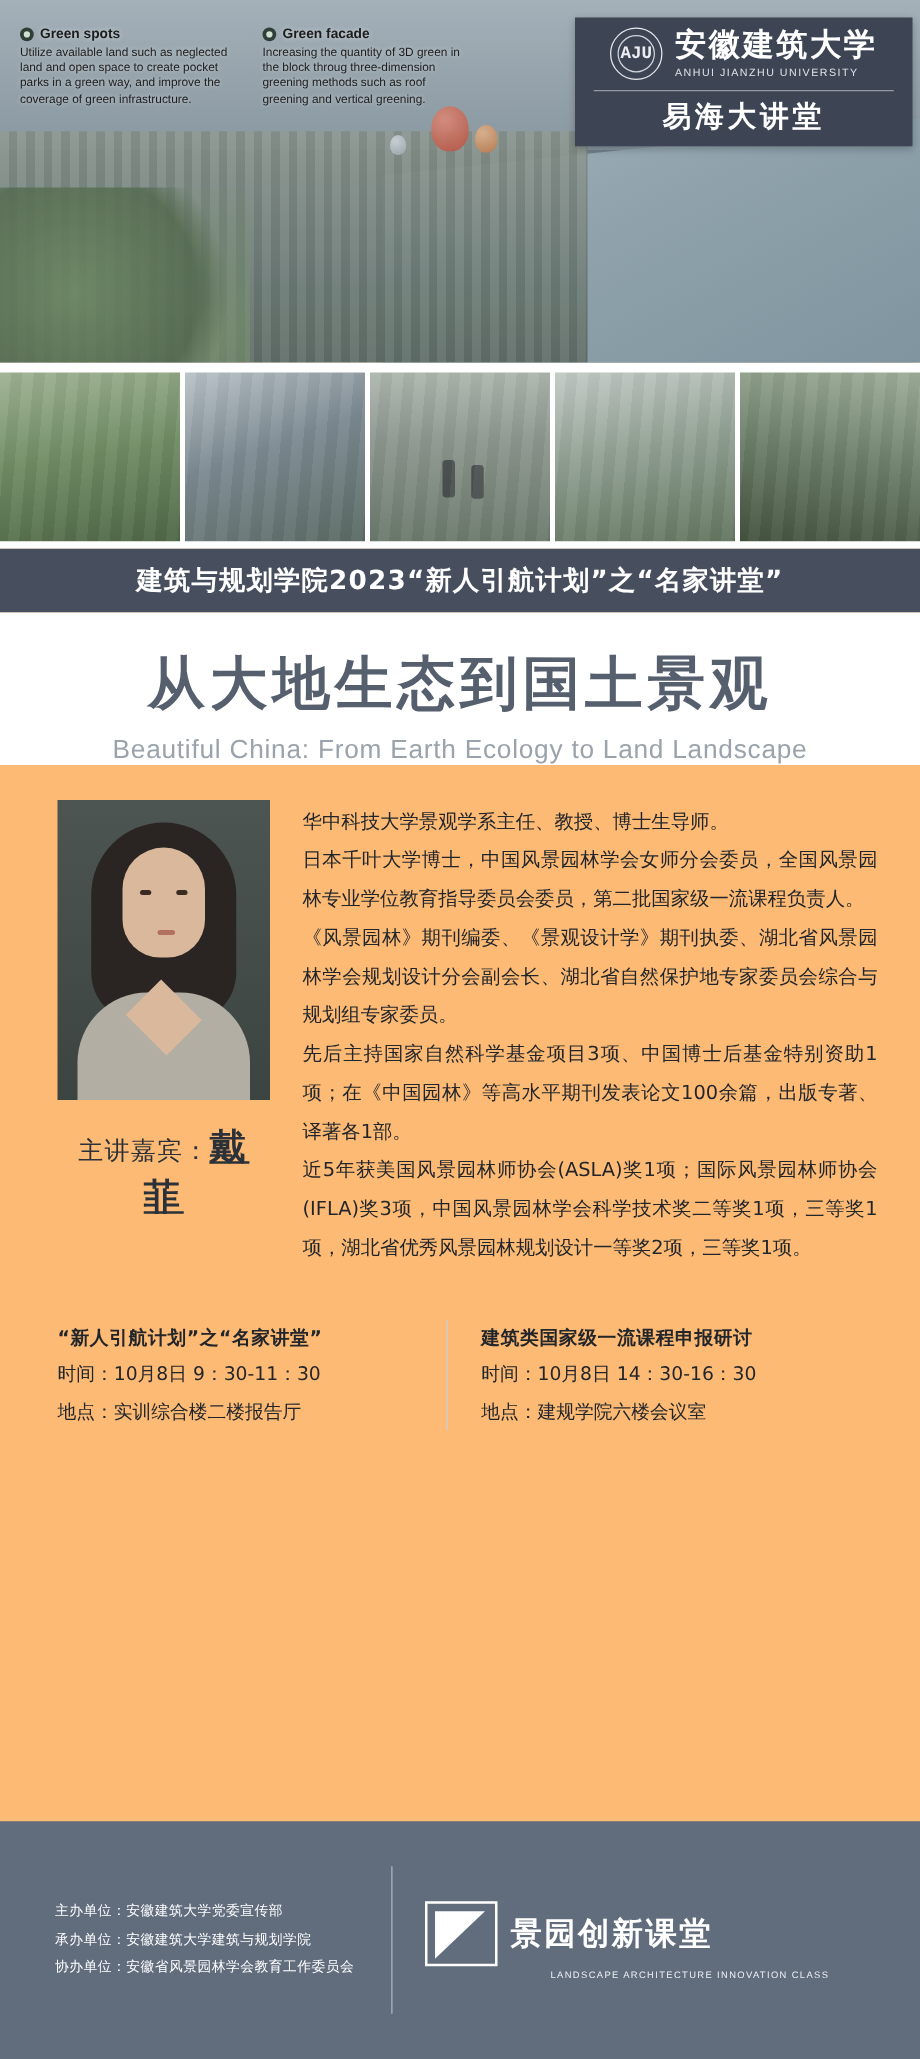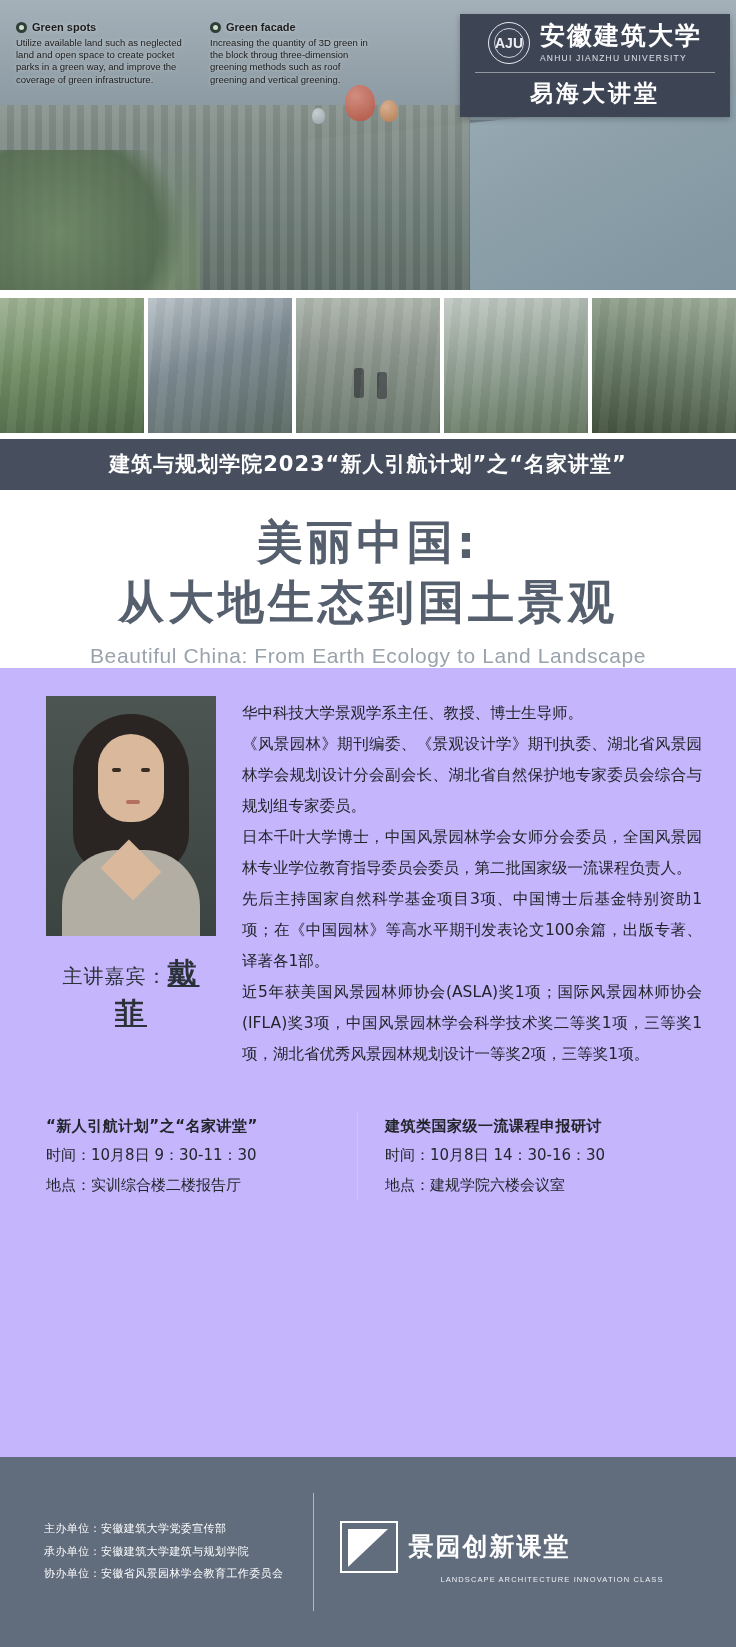--- a/index.html
+++ b/index.html
@@ -10,21 +10,21 @@
     width: 736px;
     height: 1647px;
     font-family: "Liberation Sans", sans-serif;
     overflow: hidden;
     position: relative;
   }
   .poster {
     width: 736px;
     height: 1647px;
     position: relative;
-    background: #c4b5fd;
+    background: #fdba74;
     display: flex;
     flex-direction: column;
   }
 
   
   .hero {
     position: relative;
     width: 100%;
     height: 290px;
     background:
@@ -120,20 +120,21 @@
   .uni-top {
     display: flex; align-items: center; gap: 10px;
     padding: 0 10px 6px;
   }
   .uni-seal {
     width: 42px; height: 42px; border-radius: 50%;
     border: 1.6px solid #e7e9ee;
     display: flex; align-items: center; justify-content: center;
     flex: none;
     position: relative;
+    font-family: Liberation Mono, monospace;
   }
   .uni-seal .seal-in {
     width: 30px; height: 30px; border-radius: 50%;
     border: 1px solid #cfd4de;
     display: flex; align-items: center; justify-content: center;
     font-size: 14px; color: #eceef3; font-weight: bold;
   }
   .uni-names { display: flex; flex-direction: column; }
   .uni-cn {
     font-family: "DejaVu Sans", sans-serif;
@@ -402,21 +403,20 @@
       <div class="fig" style="left:40%;top:52%;width:10px;height:30px;"></div>
       <div class="fig" style="left:56%;top:55%;width:10px;height:27px;"></div>
     </div>
     <div class="thumb t4"></div>
     <div class="thumb t5"></div>
   </div>
 
   <div class="titlebar">建筑与规划学院2023“新人引航计划”之“名家讲堂”</div>
 
   <div class="maintitle">
-    <div class="mt-line mt-1">美丽中国:</div>
     <div class="mt-line mt-2">从大地生态到国土景观</div>
     <div class="mt-en">Beautiful China: From Earth Ecology to Land Landscape</div>
   </div>
 
   <div class="speaker">
     <div class="photo-col">
       <div class="photo">
         <div class="ph-hair"></div>
         <div class="ph-face"></div>
         <div class="ph-eye l"></div>
@@ -425,22 +425,22 @@
         <div class="ph-body"></div>
         <div class="ph-collar"></div>
       </div>
       <div class="speaker-label">
         <span>主讲嘉宾：</span><span class="nm">戴 菲</span>
       </div>
     </div>
 
     <div class="bio">
       <p>华中科技大学景观学系主任、教授、博士生导师。</p>
+      <p>日本千叶大学博士，中国风景园林学会女师分会委员，全国风景园林专业学位教育指导委员会委员，第二批国家级一流课程负责人。</p>
       <p>《风景园林》期刊编委、《景观设计学》期刊执委、湖北省风景园林学会规划设计分会副会长、湖北省自然保护地专家委员会综合与规划组专家委员。</p>
-      <p>日本千叶大学博士，中国风景园林学会女师分会委员，全国风景园林专业学位教育指导委员会委员，第二批国家级一流课程负责人。</p>
       <p>先后主持国家自然科学基金项目3项、中国博士后基金特别资助1项；在《中国园林》等高水平期刊发表论文100余篇，出版专著、译著各1部。</p>
       <p>近5年获美国风景园林师协会(ASLA)奖1项；国际风景园林师协会(IFLA)奖3项，中国风景园林学会科学技术奖二等奖1项，三等奖1项，湖北省优秀风景园林规划设计一等奖2项，三等奖1项。</p>
     </div>
   </div>
 
   <div class="sessions">
     <div class="session left">
       <div class="s-title">“新人引航计划”之“名家讲堂”</div>
       <div>
         <span>时间：</span><span>10月8日  9：30-11：30</span>

